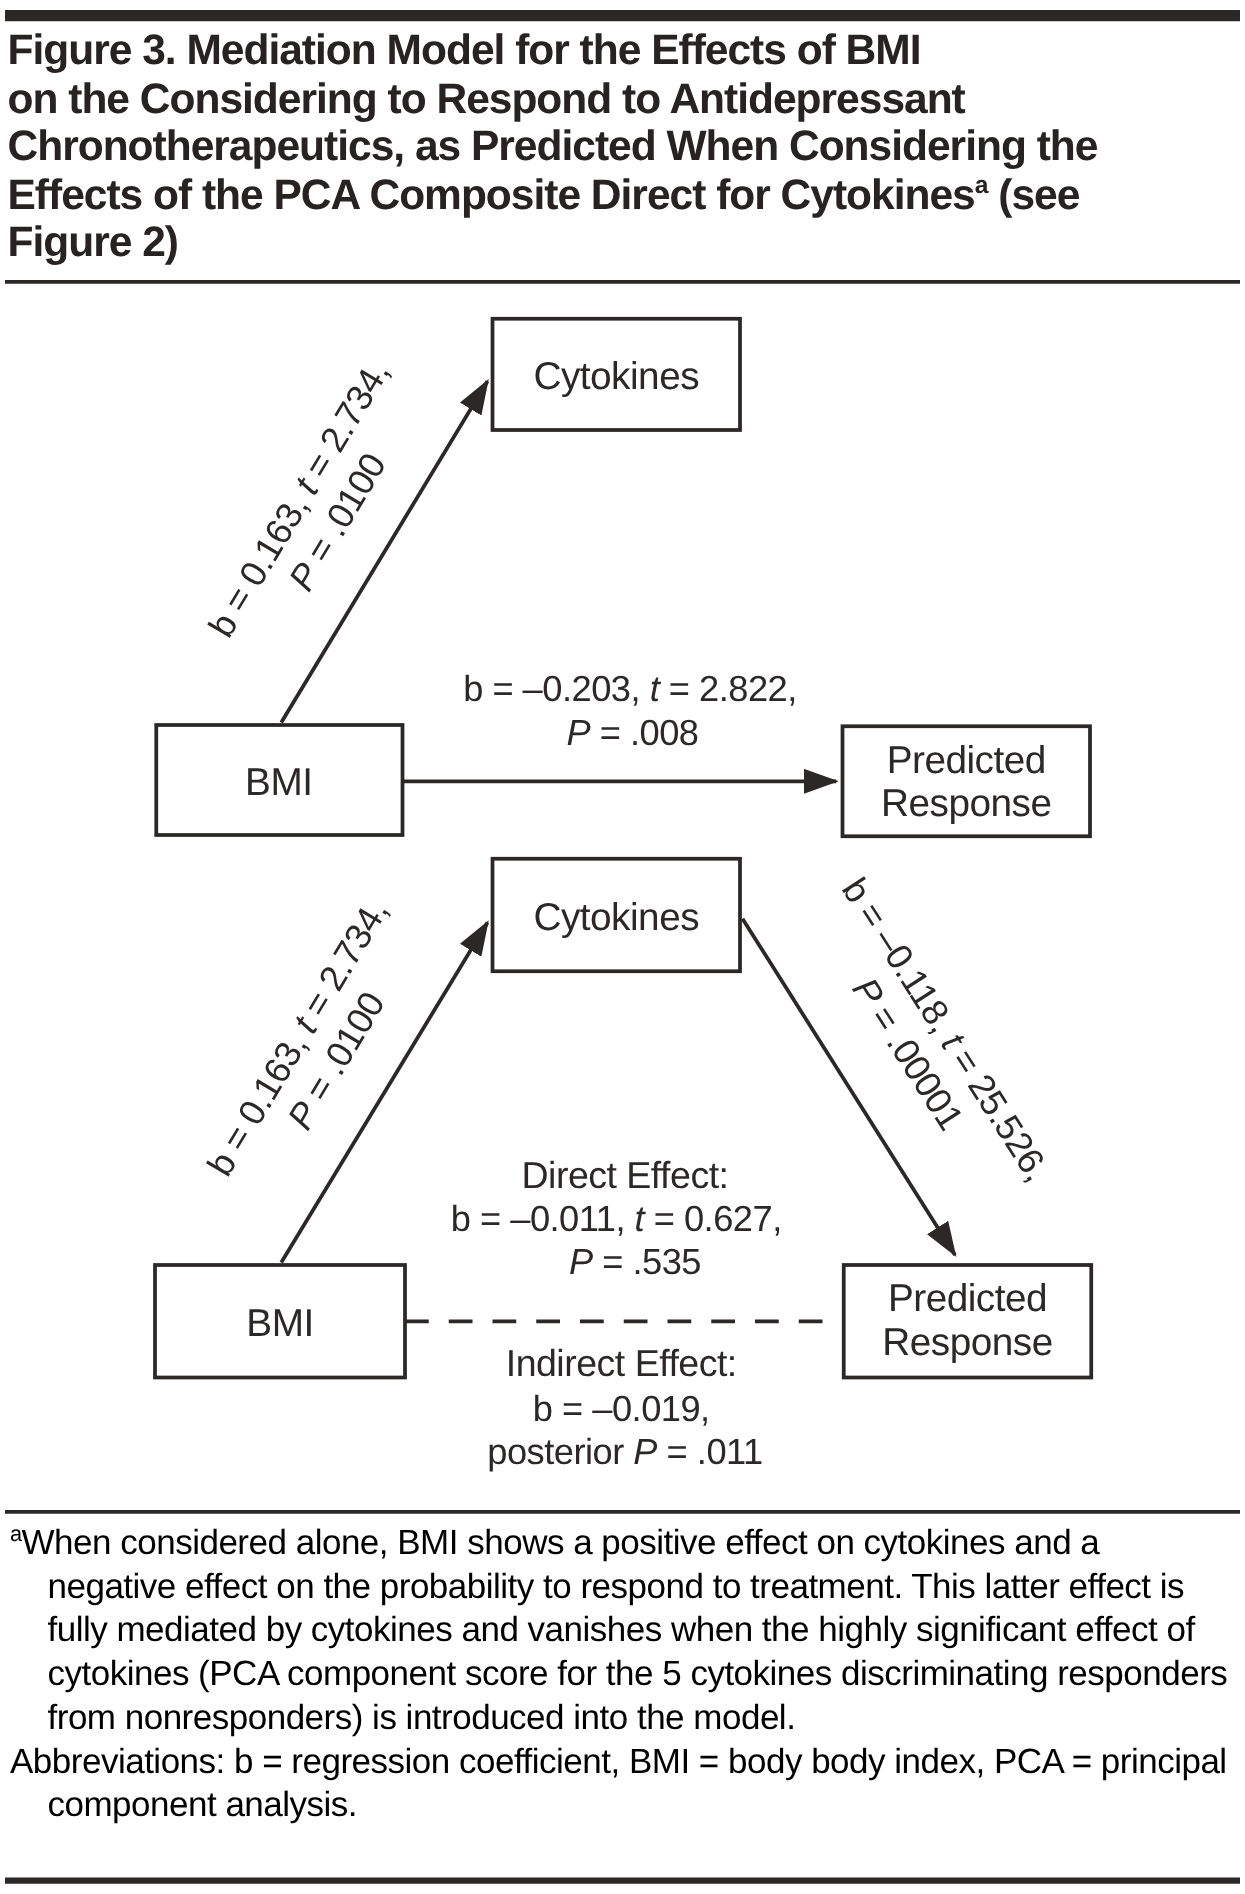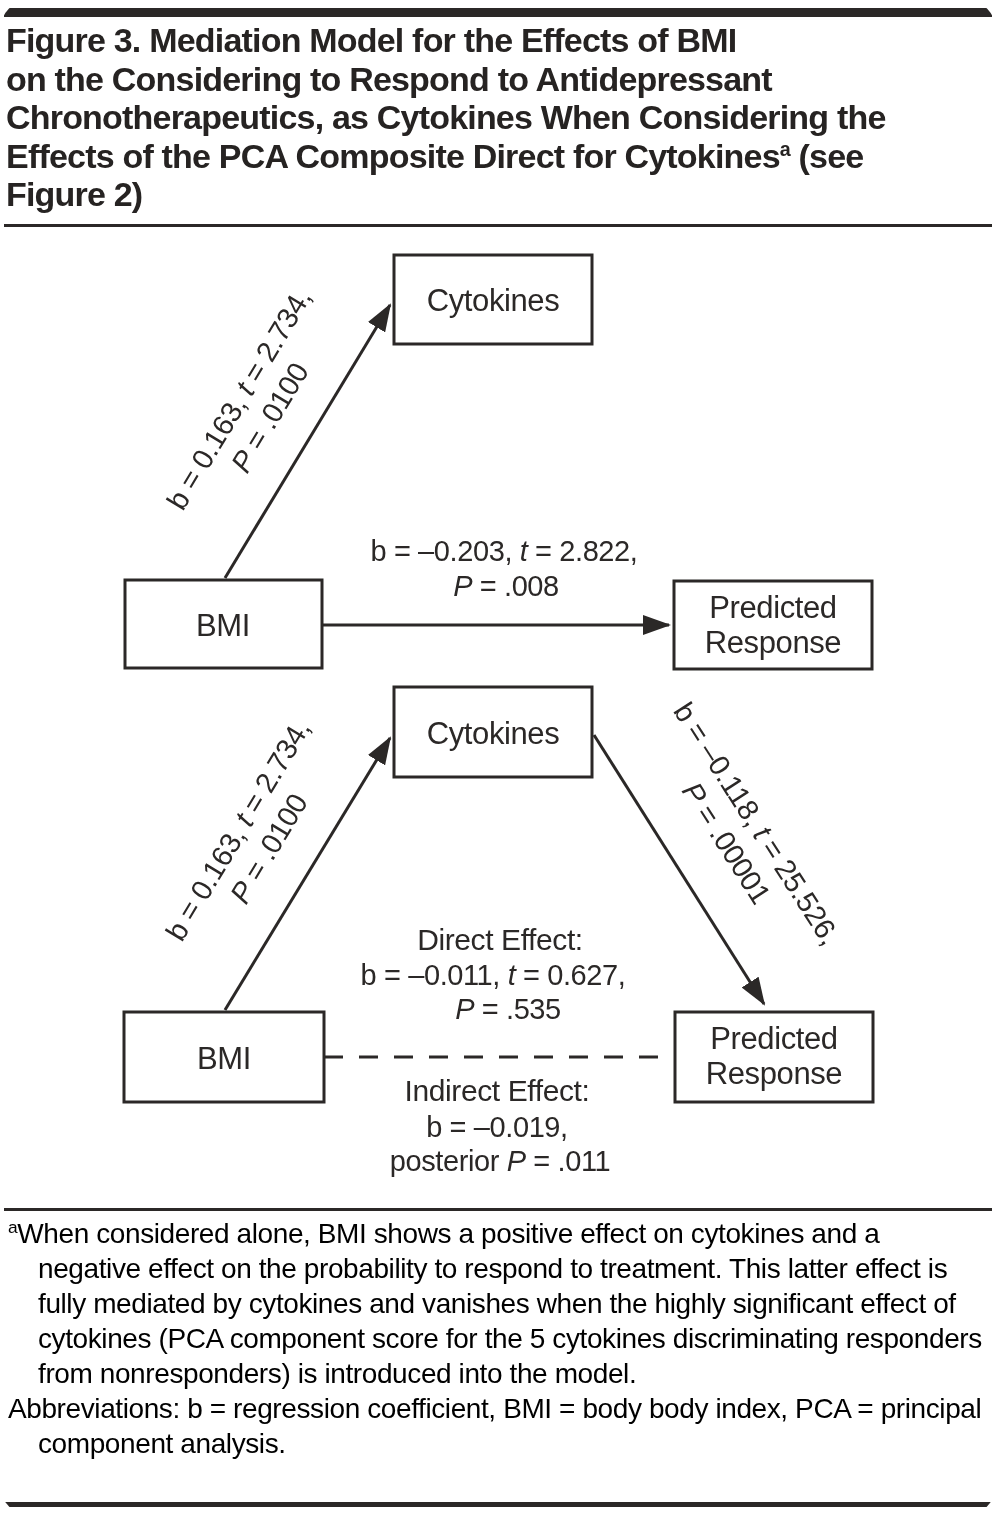--- a/index.html
+++ b/index.html
@@ -4,21 +4,20 @@
 <style>
   html, body { margin: 0; padding: 0; background: #ffffff; }
   .page {
     position: relative;
     width: 996px;
     height: 1515px;
     background: #ffffff;
     overflow: hidden;
     font-family: "Liberation Sans", sans-serif;
     color: #2b2827;
-    border-radius: 30px;
   }
   .rule { position: absolute; background: #2b2827; }
   #top-bar      { left: 4px; top: 8px;    width: 988px; height: 9px; }
   #rule-title   { left: 4px; top: 224px;  width: 988px; height: 3px; }
   #rule-foot    { left: 4px; top: 1208px; width: 988px; height: 3px; }
   #rule-bottom  { left: 4px; top: 1502px; width: 988px; height: 5px; }
 
   .title-block {
     position: absolute;
     left: 6px; top: 21px; width: 986px;
@@ -72,21 +71,21 @@
 </head>
 <body>
 
 <div class="page">
 
   <div id="top-bar" class="rule"></div>
 
   <div class="title-block">
     <div class="tline">Figure 3. Mediation Model for the Effects of BMI</div>
     <div class="tline">on the Considering to Respond to Antidepressant</div>
-    <div class="tline">Chronotherapeutics, as Cytokines When Considering the</div>
+    <div class="tline">Chronotherapeutics, as Predicted When Considering the</div>
     <div class="tline"><span>Effects of the PCA Composite Direct for Cytokines</span><sup>a</sup><span> (see</span></div>
     <div class="tline">Figure 2)</div>
   </div>
 
   <div id="rule-title" class="rule"></div>
 
   <svg class="diagram-svg" width="996" height="965" viewBox="0 240 996 965">
     <defs>
       <marker id="arrow" viewBox="0 0 14 10" refX="13" refY="5" markerWidth="28" markerHeight="20" markerUnits="userSpaceOnUse" orient="auto">
         <path d="M0,0 L14,5 L0,10 z" fill="#2b2827"></path>

